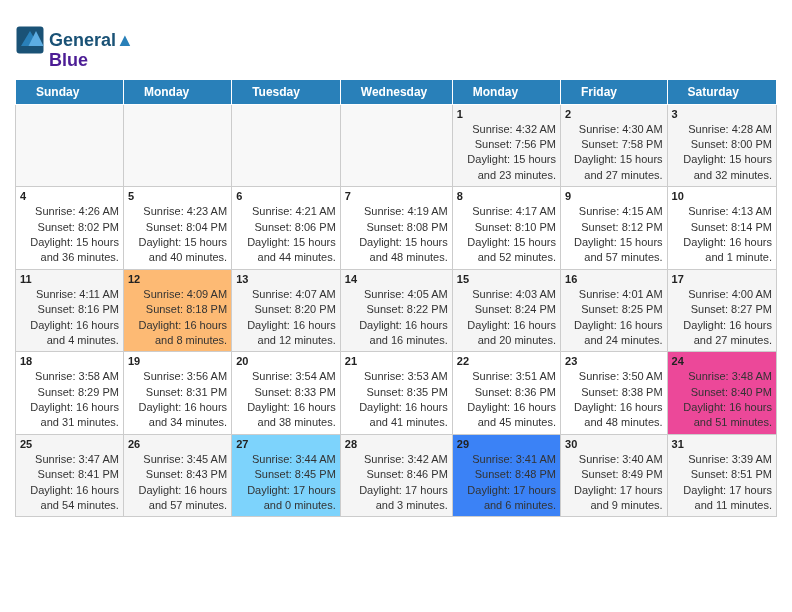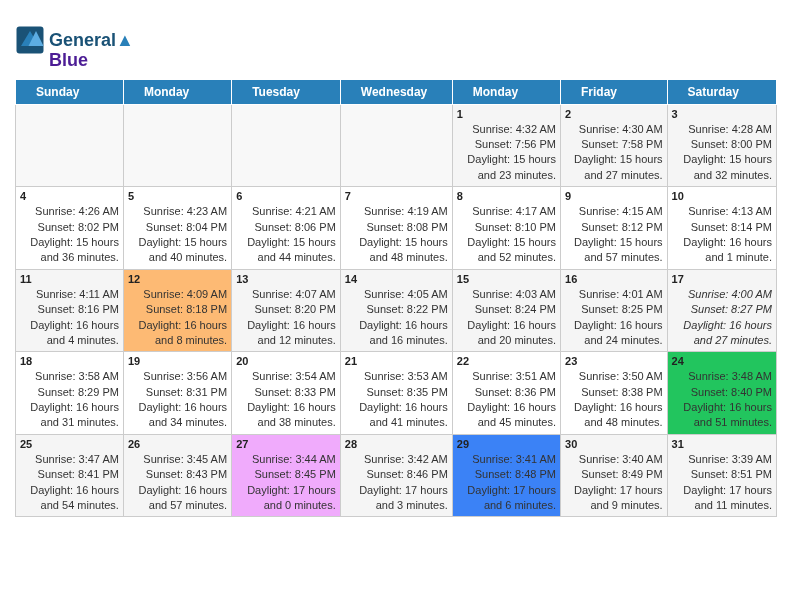--- a/index.html
+++ b/index.html
@@ -249,21 +249,21 @@
           </td>
           <td style="background: rgb(245, 245, 245);">
             <span class="day-num">16</span>
             <div class="day-info" style="white-space: pre-line;">Sunrise: 4:01 AM
 Sunset: 8:25 PM
 Daylight: 16 hours
 and 24 minutes.</div>
           </td>
           <td style="background: rgb(245, 245, 245);">
             <span class="day-num">17</span>
-            <div class="day-info" style="white-space: pre-line; font-style: italic;">Sunrise: 4:00 AM
+            <div class="day-info" style="white-space: pre-line;">Sunrise: 4:00 AM
 Sunset: 8:27 PM
 Daylight: 16 hours
 and 27 minutes.</div>
           </td>
         </tr>
         <tr>
           <td style="background: rgb(255, 255, 255);">
             <span class="day-num">18</span>
             <div class="day-info" style="white-space: pre-line;">Sunrise: 3:58 AM
 Sunset: 8:29 PM
@@ -298,21 +298,21 @@
 Daylight: 16 hours
 and 45 minutes.</div>
           </td>
           <td style="background: rgb(255, 255, 255);">
             <span class="day-num">23</span>
             <div class="day-info" style="white-space: pre-line;">Sunrise: 3:50 AM
 Sunset: 8:38 PM
 Daylight: 16 hours
 and 48 minutes.</div>
           </td>
-          <td style="background: #22c55e;">
+          <td style="background: #ec4899;">
             <span class="day-num">24</span>
             <div class="day-info" style="white-space: pre-line;">Sunrise: 3:48 AM
 Sunset: 8:40 PM
 Daylight: 16 hours
 and 51 minutes.</div>
           </td>
         </tr>
         <tr>
           <td style="background: rgb(245, 245, 245);">
             <span class="day-num">25</span>
@@ -321,21 +321,21 @@
 Daylight: 16 hours
 and 54 minutes.</div>
           </td>
           <td style="background: rgb(245, 245, 245);">
             <span class="day-num">26</span>
             <div class="day-info" style="white-space: pre-line;">Sunrise: 3:45 AM
 Sunset: 8:43 PM
 Daylight: 16 hours
 and 57 minutes.</div>
           </td>
-          <td style="background: #f0abfc;">
+          <td style="background: #7dd3fc;">
             <span class="day-num">27</span>
             <div class="day-info" style="white-space: pre-line;">Sunrise: 3:44 AM
 Sunset: 8:45 PM
 Daylight: 17 hours
 and 0 minutes.</div>
           </td>
           <td style="background: rgb(245, 245, 245);">
             <span class="day-num">28</span>
             <div class="day-info" style="white-space: pre-line;">Sunrise: 3:42 AM
 Sunset: 8:46 PM

